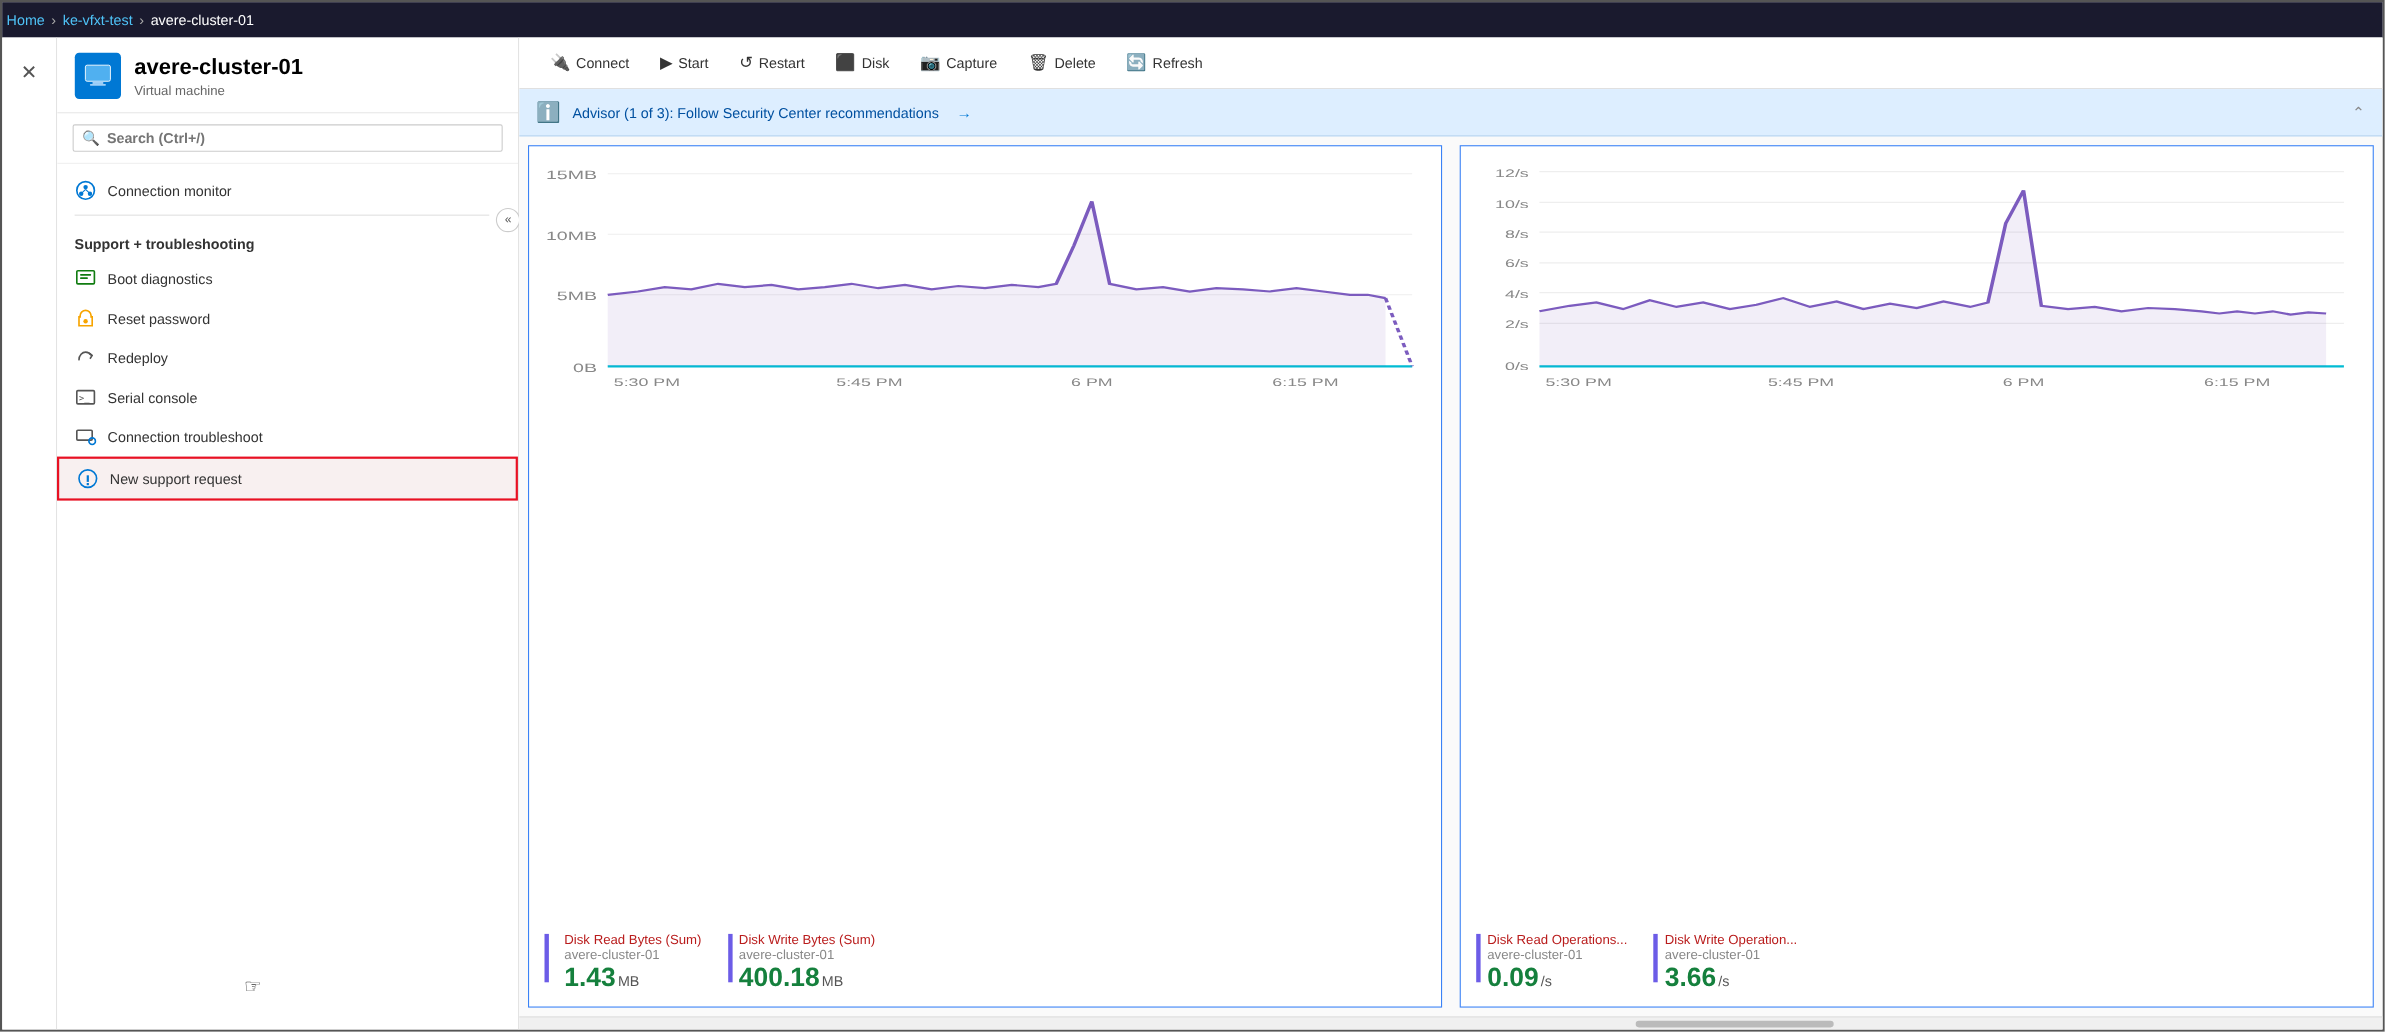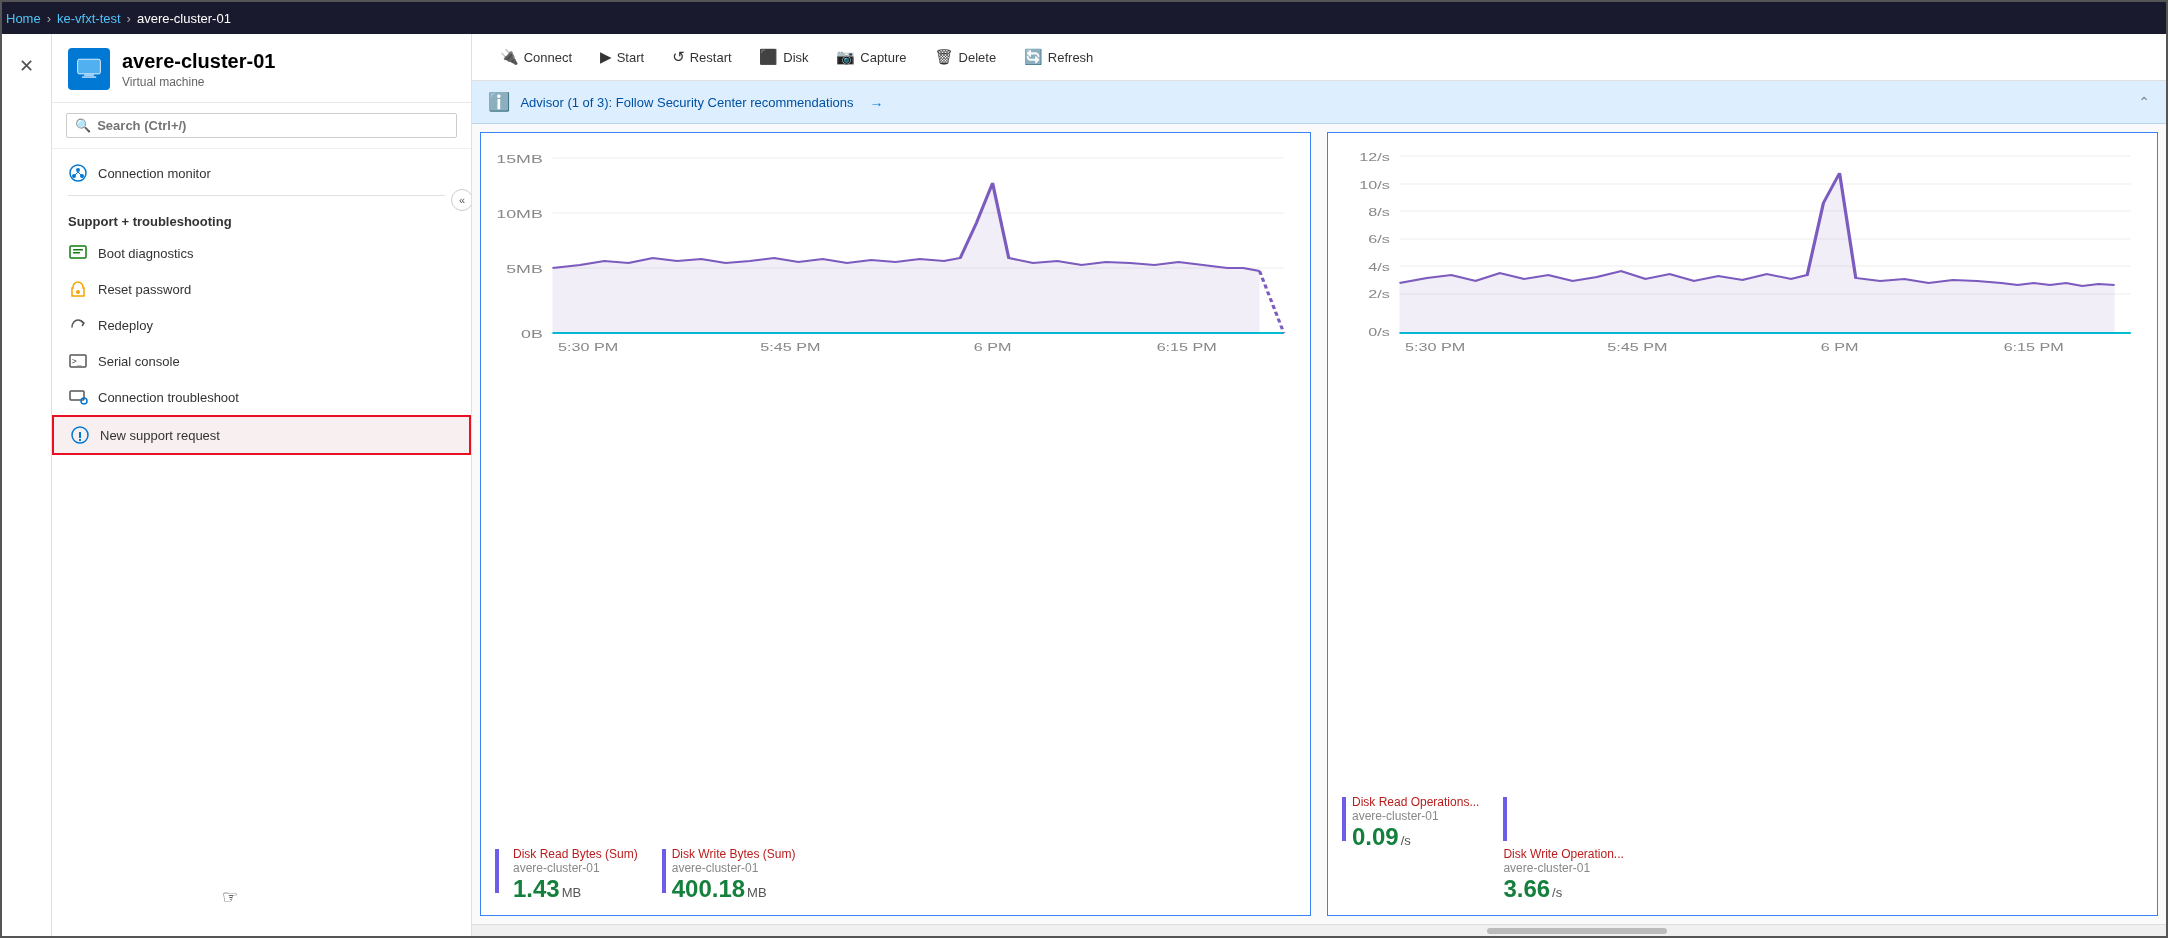--- a/index.html
+++ b/index.html
@@ -370,21 +370,21 @@
                   <div class="metric-label">Disk Read Operations...</div>
                   <div class="metric-name">avere-cluster-01</div>
                   <div style="display:flex;align-items:baseline;gap:2px;">
                     <span class="metric-value">0.09</span>
                     <span class="metric-unit">/s</span>
                   </div>
                 </div>
               </div>
             </div>
             <div class="metric-item">
-              <div style="display:flex;align-items:flex-start;gap:6px;flex-direction:column;">
+              <div style="display:flex;align-items:flex-start;gap:6px;">
                 <div style="width:4px;height:44px;background:#6c5ce7;flex-shrink:0;margin-top:2px;"></div>
                 <div>
                   <div class="metric-label">Disk Write Operation...</div>
                   <div class="metric-name">avere-cluster-01</div>
                   <div style="display:flex;align-items:baseline;gap:2px;">
                     <span class="metric-value">3.66</span>
                     <span class="metric-unit">/s</span>
                   </div>
                 </div>
               </div>

